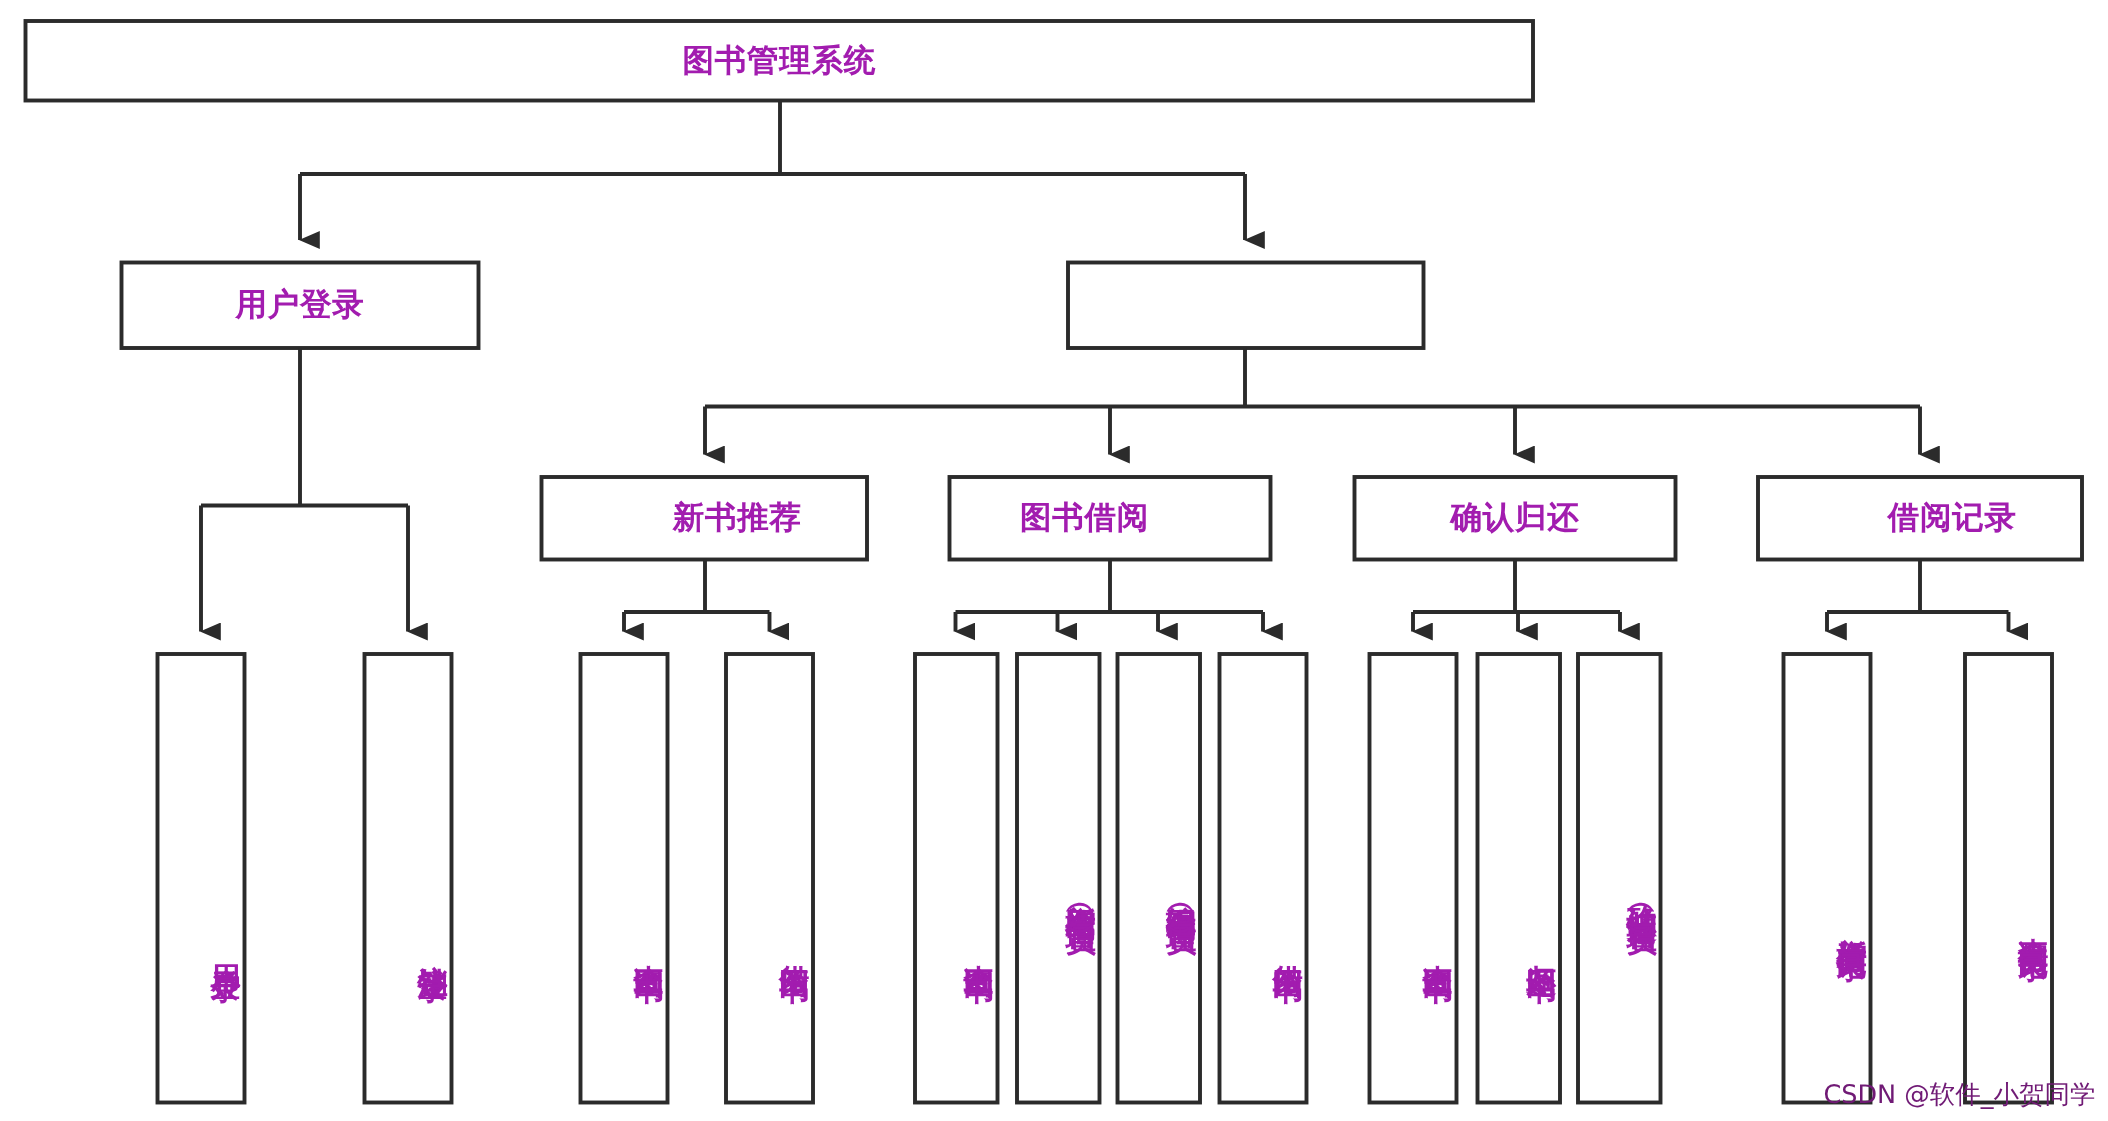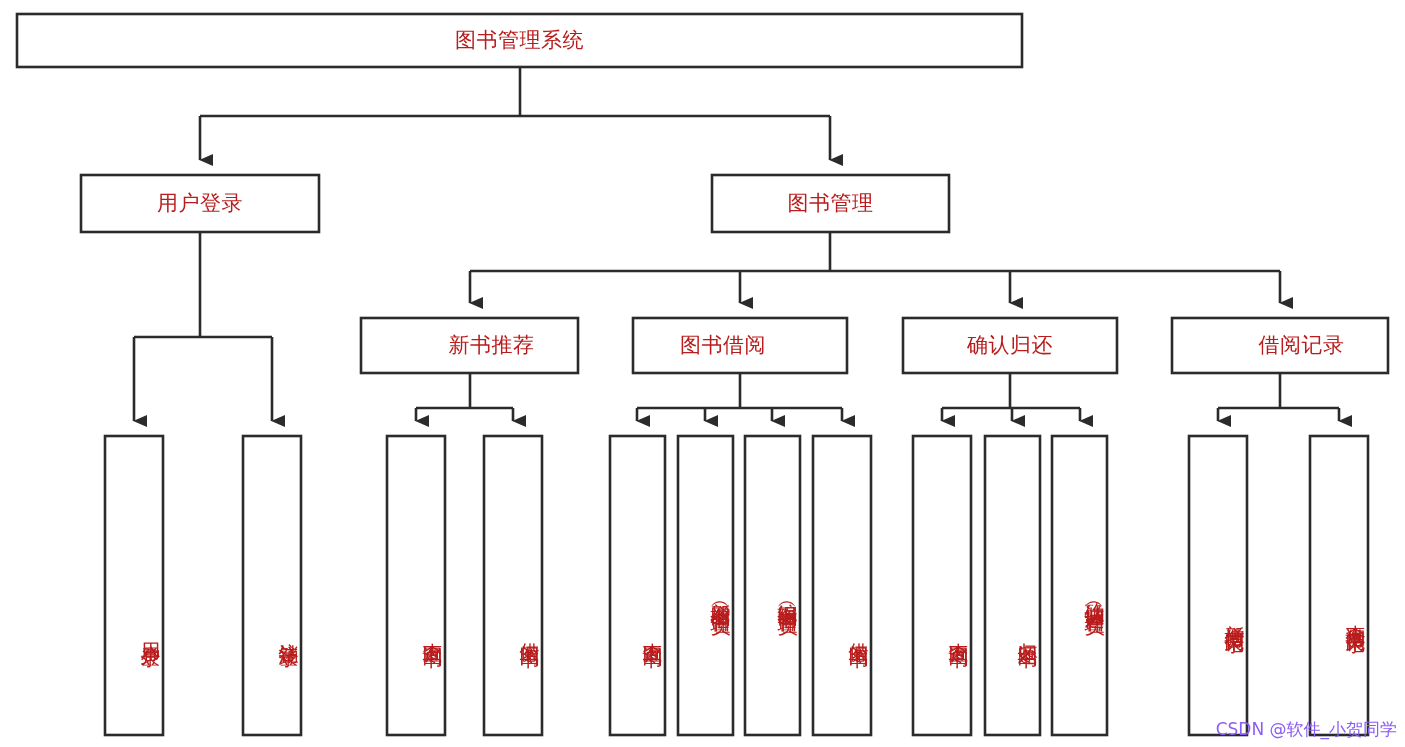--- a/index.html
+++ b/index.html
@@ -41,23 +41,23 @@
   }
   .arrow-head {
     fill: #2b2b2b;
     stroke: none;
   }
   .node-label {
     position: absolute;
     display: flex;
     align-items: center;
     justify-content: center;
-    color: #b91c1c;
+    color: #a21caf;
     font-family: "DejaVu Sans", "Liberation Sans", sans-serif;
-    font-weight: 400;
+    font-weight: 700;
     letter-spacing: 0.5px;
     text-align: center;
     pointer-events: none;
     box-sizing: border-box;
   }
   .node-label.horizontal {
     writing-mode: horizontal-tb;
     font-size: 21px;
     line-height: 1.2;
   }
@@ -78,21 +78,21 @@
     padding-top: 58px;
   }
   .node-label.vertical.pad-small {
     padding-top: 20px;
   }
   .watermark {
     position: absolute;
     right: 8px;
     bottom: 6px;
     font-size: 17px;
-    color: #8b5cf6;
+    color: #701a75;
     font-family: "DejaVu Sans", "Liberation Sans", sans-serif;
     white-space: nowrap;
     pointer-events: none;
   }
 </style>
 </head>
 <body>
 
 <div id="diagram-root">
 
@@ -168,21 +168,20 @@
 
     <path class="connector" d="M 1280 373 L 1280 408"></path>
     <path class="connector" d="M 1218 408 L 1339 408"></path>
     <path class="connector" marker-end="url(#arrow)" d="M 1218 408 L 1218 421"></path>
     <path class="connector" marker-end="url(#arrow)" d="M 1339 408 L 1339 421"></path>
   </svg>
 
   <div class="node-label horizontal" style="left:17px; top:14px; width:1005px; height:53px;">图书管理系统</div>
 
   <div class="node-label horizontal" style="left:81px; top:175px; width:238px; height:57px;">用户登录</div>
-  <div class="node-label horizontal" style="left:712px; top:175px; width:237px; height:57px;">图书管理</div>
 
   <div class="node-label horizontal" style="left:361px; top:318px; width:217px; height:55px;padding-left:44px;">新书推荐</div>
   <div class="node-label horizontal" style="left:633px; top:318px; width:180px; height:55px;">图书借阅</div>
   <div class="node-label horizontal" style="left:903px; top:318px; width:214px; height:55px;">确认归还</div>
   <div class="node-label horizontal" style="left:1172px; top:318px; width:259px; height:55px;">借阅记录</div>
 
   <div class="node-label vertical pad-more" style="left:105px; top:436px; width:58px; height:299px;">用户登录</div>
   <div class="node-label vertical pad-more" style="left:243px; top:436px; width:58px; height:299px;">注销登录</div>
 
   <div class="node-label vertical pad-more" style="left:387px; top:436px; width:58px; height:299px;">查询图书</div>

